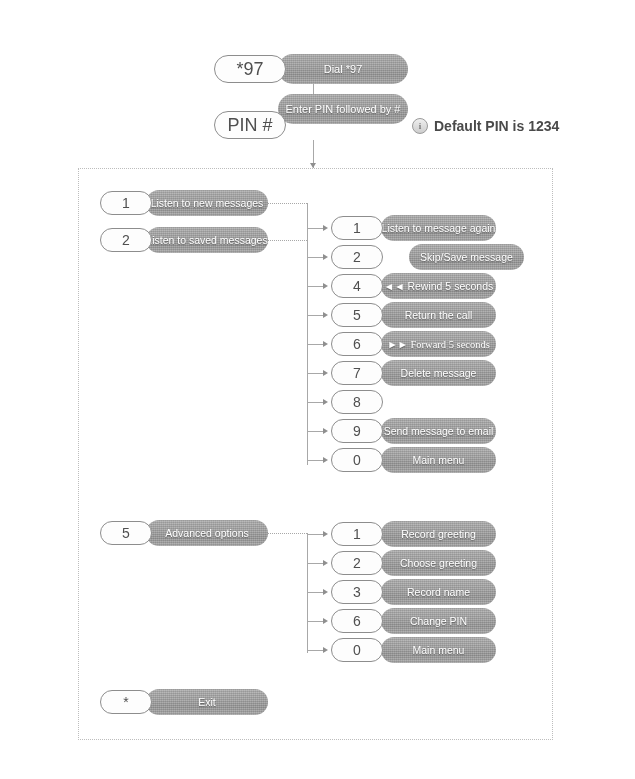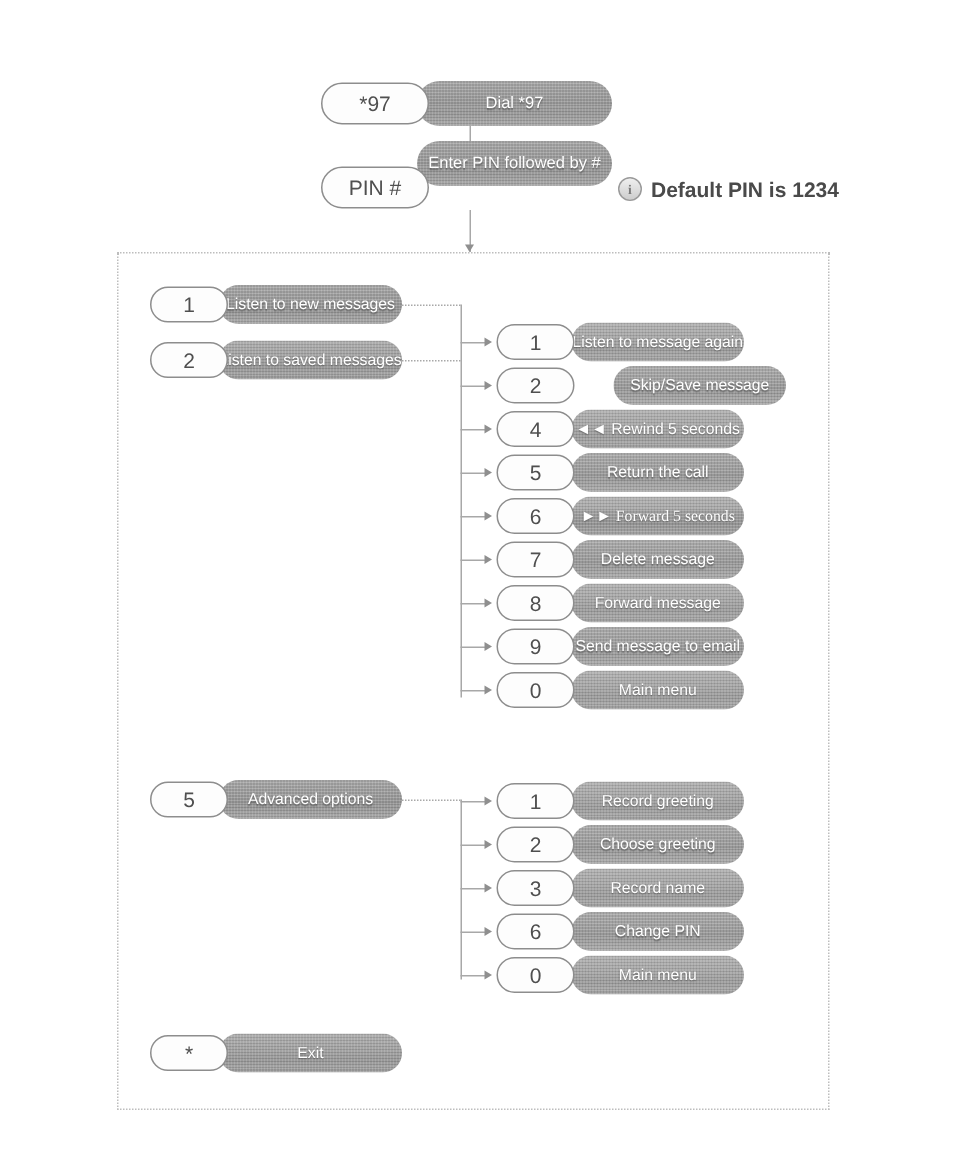--- a/index.html
+++ b/index.html
@@ -37,21 +37,21 @@
     height:24px;
     border:1px solid #8d8d8d;
     border-radius:12px;
     background:#fdfdfd;
     display:flex;align-items:center;justify-content:center;
     color:#4f4f4f;
     font-size:14px;
     box-sizing:border-box;
     z-index:4;
   }
-  .key.big{font-size:14px;}
+  .key.big{font-size:18px;}
   .label{
     position:absolute;
     height:26px;
     border-radius:13px;
     background:
       repeating-linear-gradient(0deg, rgba(255,255,255,.13) 0 1px, rgba(0,0,0,.05) 1px 2px),
       repeating-linear-gradient(90deg, rgba(255,255,255,.09) 0 1px, rgba(0,0,0,.035) 1px 2px),
       linear-gradient(180deg,#a9a9a9 0%, #9b9b9b 45%, #919191 70%, #a3a3a3 100%);
     display:flex;align-items:center;justify-content:center;
     color:#ffffff;
@@ -168,21 +168,20 @@
   <div class="label" style="left:381px;top:331px;width:115px;font-family:Liberation Serif, serif;">►► Forward 5 seconds</div>
   <div class="ln-h" style="left:307px;top:344px;width:18px;"></div>
   <div class="arrow-r" style="left:323px;top:340.5px;"></div>
 
   <div class="key" style="left:331px;top:361px;width:52px;">7</div>
   <div class="label" style="left:381px;top:360px;width:115px;">Delete message</div>
   <div class="ln-h" style="left:307px;top:373px;width:18px;"></div>
   <div class="arrow-r" style="left:323px;top:369.5px;"></div>
 
   <div class="key" style="left:331px;top:390px;width:52px;">8</div>
-  <div class="label" style="left:381px;top:389px;width:115px;">Forward message</div>
   <div class="ln-h" style="left:307px;top:402px;width:18px;"></div>
   <div class="arrow-r" style="left:323px;top:398.5px;"></div>
 
   <div class="key" style="left:331px;top:419px;width:52px;">9</div>
   <div class="label" style="left:381px;top:418px;width:115px;">Send message to email</div>
   <div class="ln-h" style="left:307px;top:431px;width:18px;"></div>
   <div class="arrow-r" style="left:323px;top:427.5px;"></div>
 
   <div class="key" style="left:331px;top:448px;width:52px;">0</div>
   <div class="label" style="left:381px;top:447px;width:115px;">Main menu</div>

